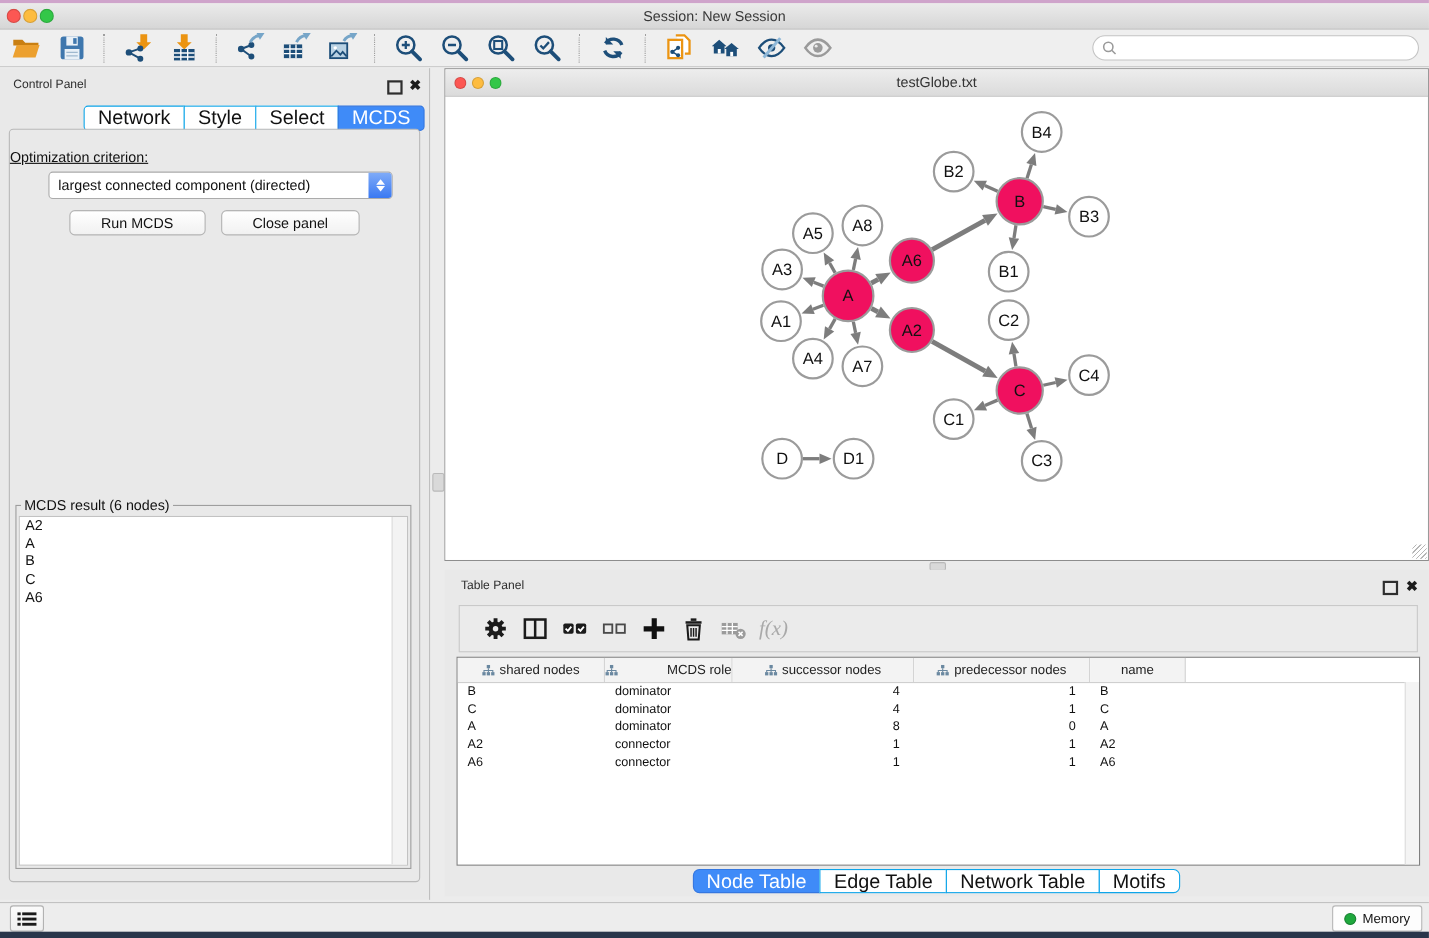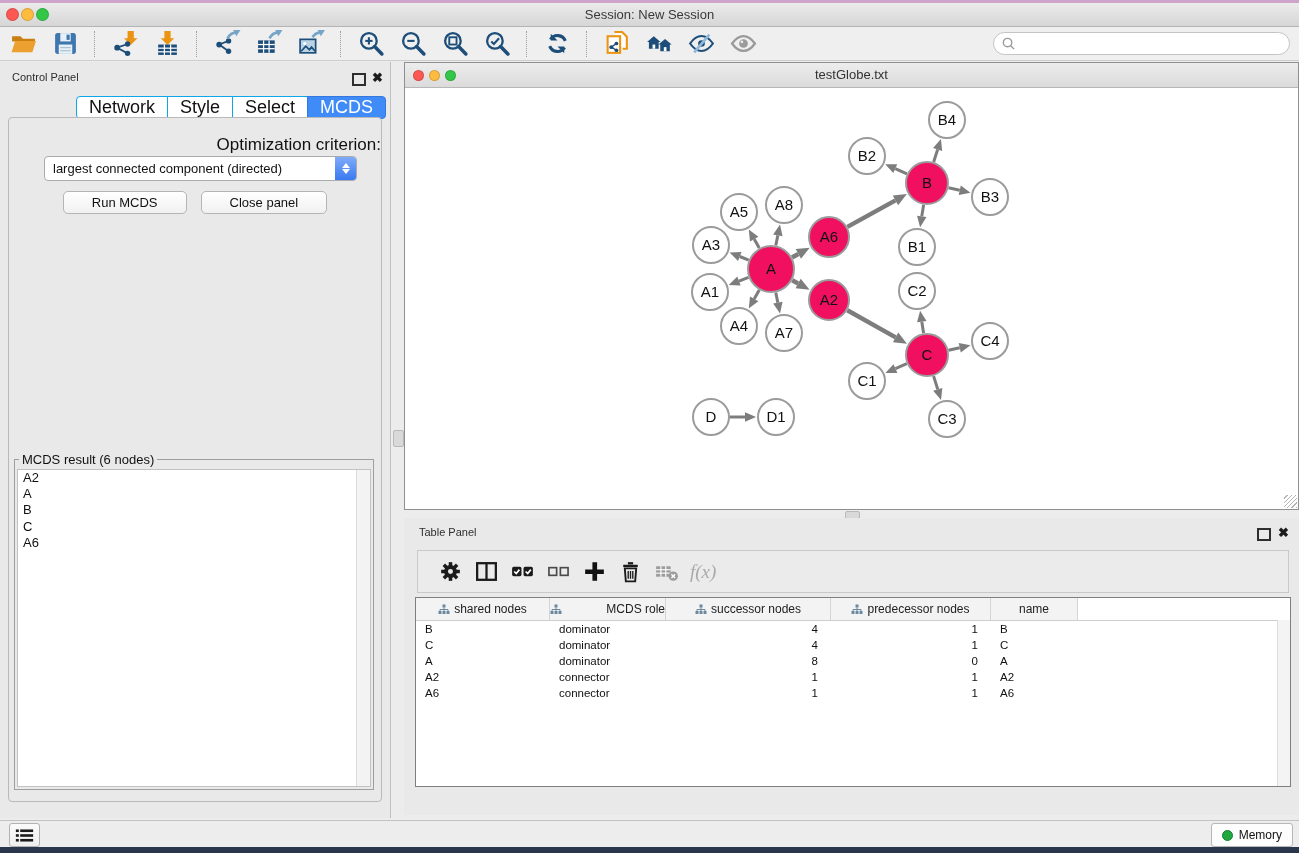--- a/index.html
+++ b/index.html
@@ -30,21 +30,21 @@
   #cp-title{left:12px;top:9px;}
   .float-icon{width:10px;height:9px;border:2px solid #2e2e2e;box-sizing:content-box;}
   .close-icon{font-size:13px;font-weight:bold;color:#1c1c1c;line-height:13px;}
   #cp-float{right:24px;top:11px;} #cp-close{right:7px;top:9px;}
   #cp-tabs{left:77px;top:34px;display:flex;}
   .tab{height:21px;line-height:21px;padding:0 12px;font-size:18px;background:#fff;border:1px solid #0ea5e9;margin-left:-1px;color:#111;}
   .tab:first-child{border-radius:4px 0 0 4px;}
   .tab:last-child{border-radius:0 4px 4px 0;text-align:right;}
   .tab.active{background:#3f8bf8;border-color:#3577e0;color:#fff;}
   #cp-box{left:8px;top:55px;width:374px;height:685px;border:1px solid #b9b9b9;border-radius:4px;background:#e9e9e9;box-sizing:border-box;}
-  #criterion-label{left:0;top:17px;width:100%;text-align:right;font-size:17px;color:#111;}
+  #criterion-label{left:0;top:17px;width:100%;text-align:left;font-size:13px;color:#111;text-decoration:underline;}
   #criterion-select{left:35px;top:38px;width:313px;height:25px;background:#fff;border:1px solid #ababab;border-radius:4px;box-sizing:border-box;}
   #criterion-value{position:absolute;left:8px;top:0;line-height:23px;font-size:13px;color:#111;white-space:nowrap;}
   #criterion-stepper{position:absolute;right:0px;top:0px;width:21px;height:23px;background:linear-gradient(#7fabf8,#3a79f2);border-radius:0 3px 3px 0;display:flex;flex-direction:column;align-items:center;justify-content:center;gap:1px;}
   .chev{width:0;height:0;border-left:4px solid transparent;border-right:4px solid transparent;}
   .chev.up{border-bottom:5px solid #fff;} .chev.down{border-top:5px solid #fff;}
   #cp-buttons{left:0;top:73px;width:100%;display:flex;justify-content:center;gap:14px;}
   .mac-btn{height:23px;padding:0 28px;background:linear-gradient(#ffffff,#f1f1f1);border:1px solid #b5b5b5;border-radius:5px;font-size:13px;color:#111;display:flex;align-items:center;font-family:"Liberation Sans",sans-serif;}
   #result-fieldset{position:absolute;left:5px;top:334px;width:360px;height:338px;border:1px solid #9e9e9e;margin:0;padding:2px;box-sizing:border-box;}
   #result-fieldset legend{font-size:13px;color:#111;padding:0 3px;margin-left:2px;}
   #result-list{position:relative;width:100%;height:100%;background:#fff;border:1px solid #c2c2c2;box-sizing:border-box;overflow:hidden;}
@@ -544,20 +544,26 @@
           <div class="nt-row">
             <div class="nt-td al" style="width: 134px;">A6</div>
             <div class="nt-td al" style="width: 116px;">connector</div>
             <div class="nt-td ar" style="width: 165px;">1</div>
             <div class="nt-td ar" style="width: 160px;">1</div>
             <div class="nt-td al" style="width: 87px;">A6</div>
           </div>
         </div>
       <div id="nt-scroll"></div>
     </div>
+    <div class="abs" id="tp-tabs">
+        <div class="tab active">Node Table</div>
+        <div class="tab">Edge Table</div>
+        <div class="tab">Network Table</div>
+        <div class="tab">Motifs</div>
+      </div>
   </div>
 
   <div class="abs" id="status-bar">
     <div id="list-btn">
       <svg viewBox="0 0 22 16" width="19" height="15">
           <g fill="#1b1b1b">
             <rect x="1" y="1" width="3.4" height="3"></rect>
             <rect x="6" y="1" width="15" height="3"></rect>
             <rect x="1" y="6.5" width="3.4" height="3"></rect>
             <rect x="6" y="6.5" width="15" height="3"></rect>

